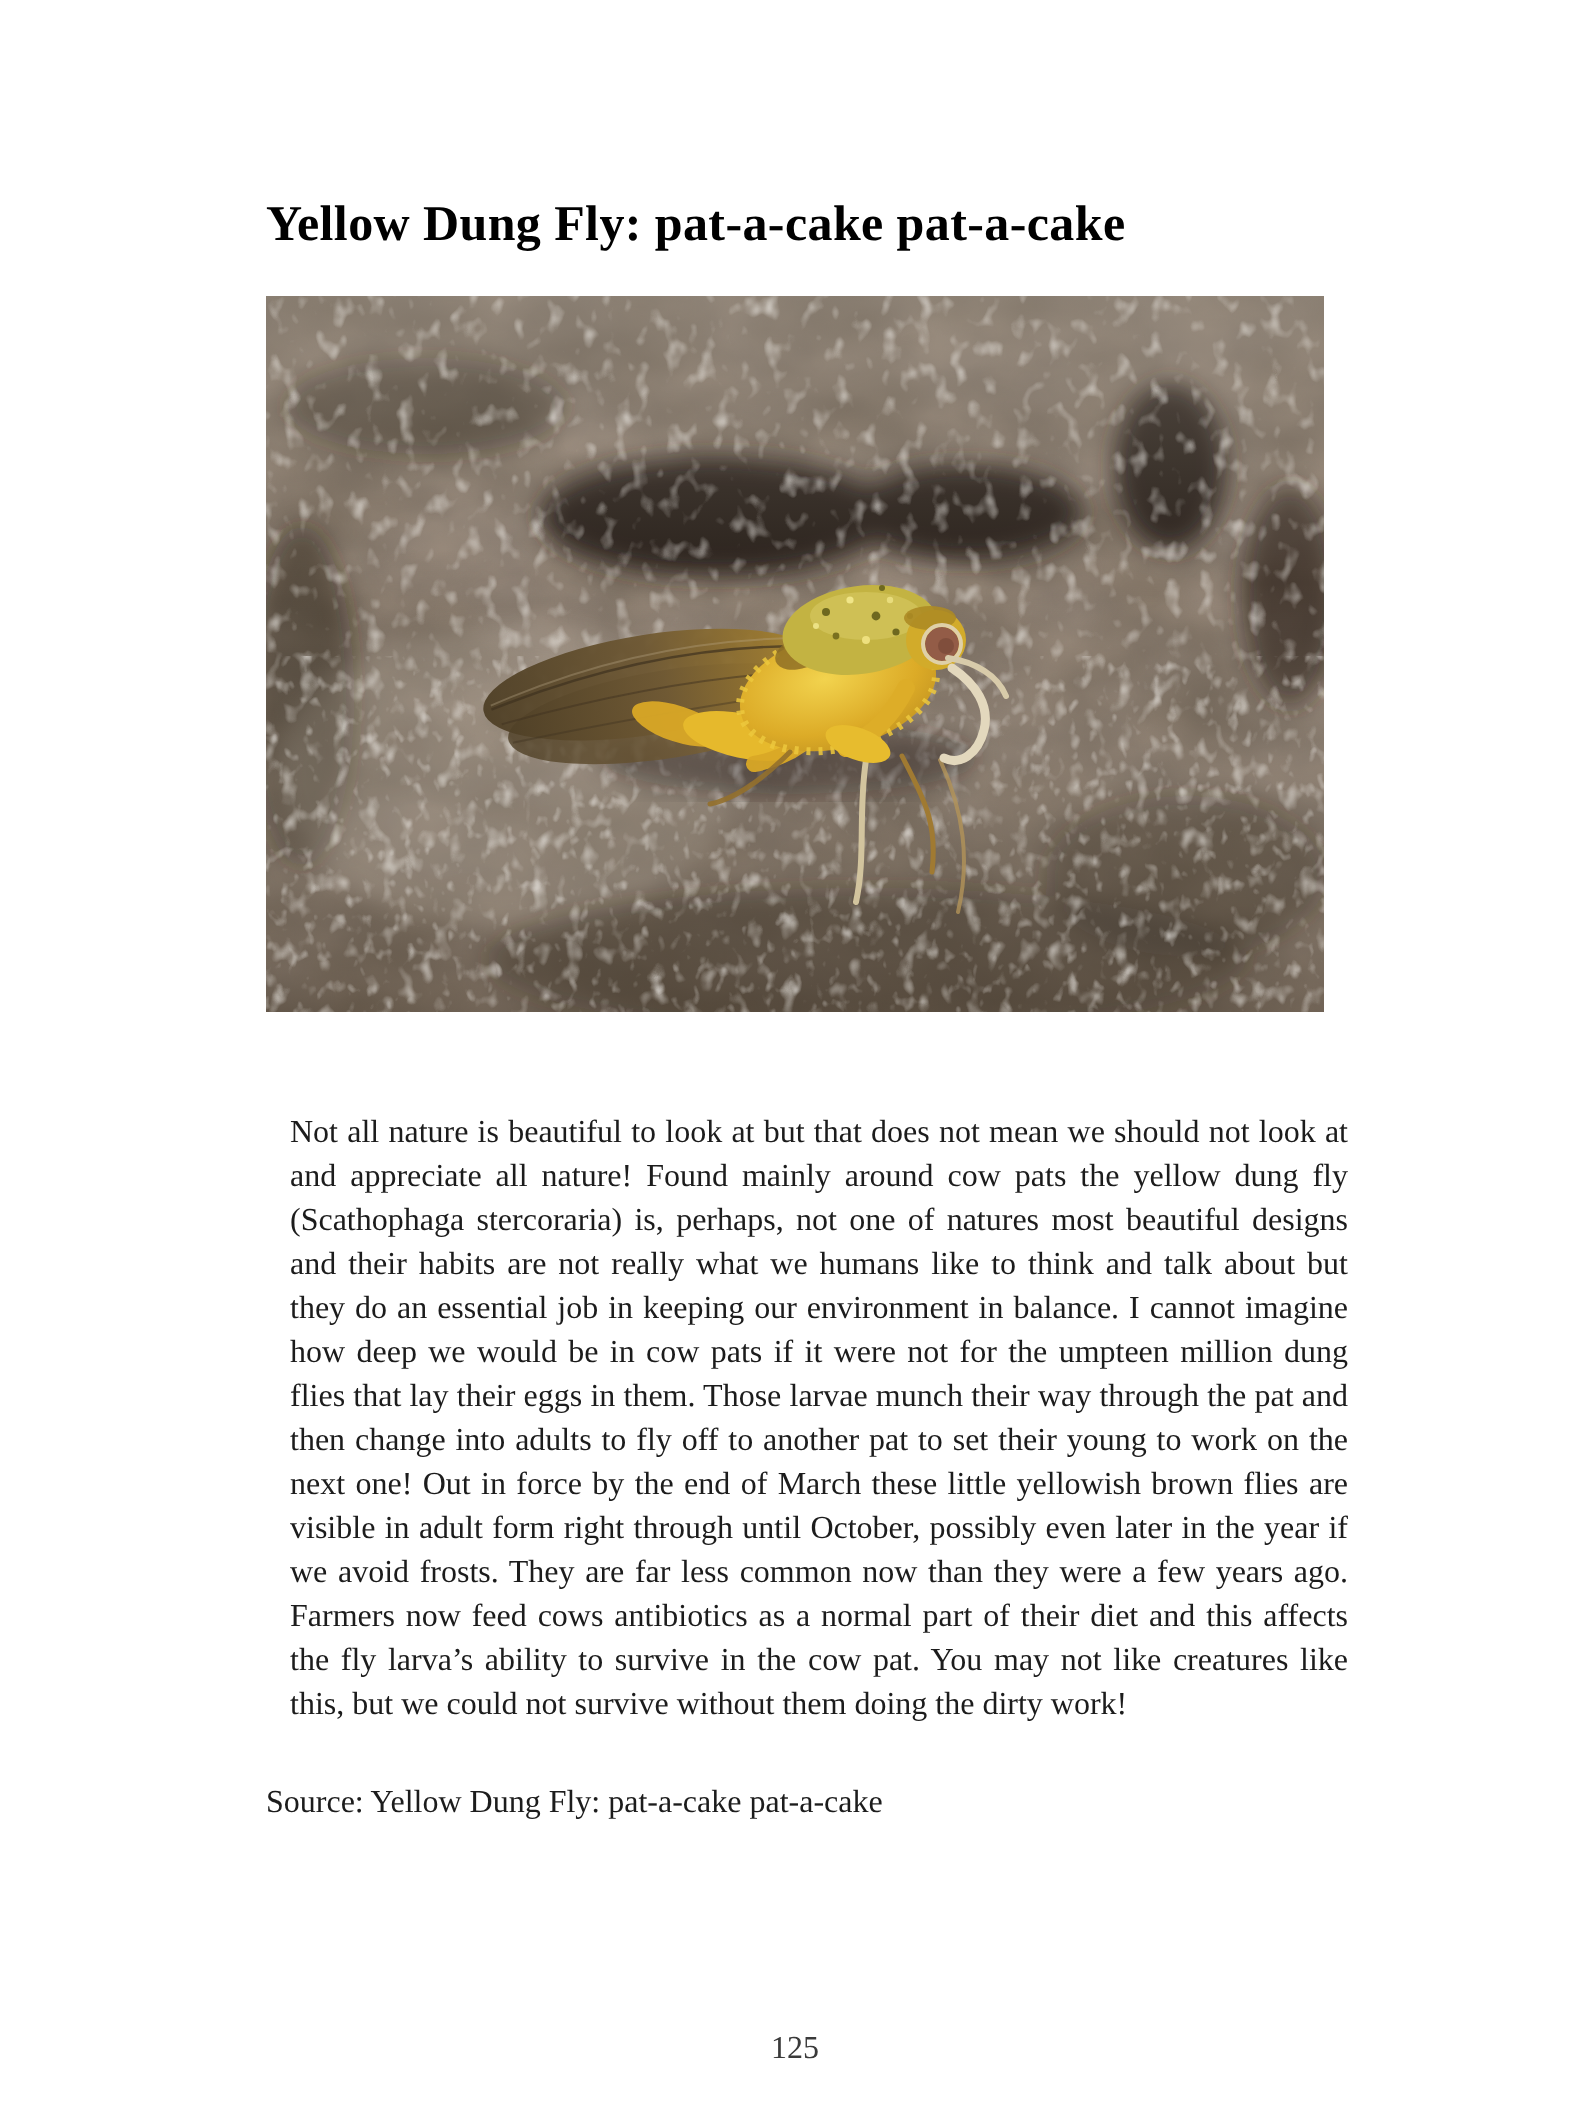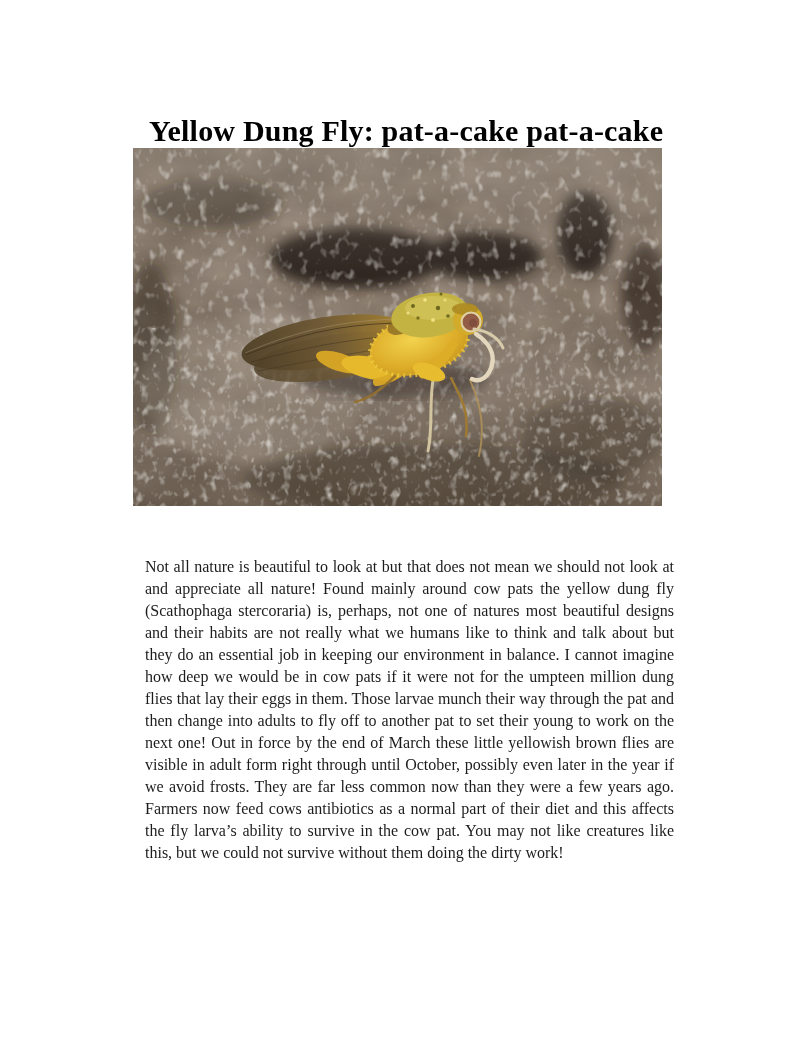--- a/index.html
+++ b/index.html
@@ -9,22 +9,22 @@
     height: 1063px;
     background: #ffffff;
     font-family: "Liberation Serif", serif;
     color: #1c1c1c;
     overflow: hidden;
   }
   .doc-title {
     position: absolute;
     left: 133px;
     top: 100px;
-    margin: 16px;
-    font-size: 30px;
+    margin: 0;
+    font-size: 25px;
     line-height: 1;
     font-weight: bold;
     color: #000000;
     white-space: nowrap;
     letter-spacing: 0.2px;
   }
   .photo {
     position: absolute;
     left: 133px;
     top: 148px;
@@ -189,15 +189,17 @@
         <path d="M341,181 C355,183 366,190 370,200" stroke="#d8cbaa" stroke-width="3"></path>
       </g>
 
       <path d="M320,196 C313,210 303,220 290,226" stroke="#ddad28" stroke-width="9" stroke-linecap="round" fill="none"></path>
       <ellipse cx="296" cy="224" rx="17" ry="8" fill="#e7bc2e" transform="rotate(20 296 224)"></ellipse>
     </g>
   </svg>
 
   <p class="body-text">Not all nature is beautiful to look at but that does not mean we should not look at and appreciate all nature! Found mainly around cow pats the yellow dung fly (Scathophaga stercoraria) is, perhaps, not one of natures most beautiful designs and their habits are not really what we humans like to think and talk about but they do an essential job in keeping our environment in balance. I cannot imagine how deep we would be in cow pats if it were not for the umpteen million dung flies that lay their eggs in them. Those larvae munch their way through the pat and then change into adults to fly off to another pat to set their young to work on the next one! Out in force by the end of March these little yellowish brown flies are visible in adult form right through until October, possibly even later in the year if we avoid frosts. They are far less common now than they were a few years ago. Farmers now feed cows antibiotics as a normal part of their diet and this affects the fly larva’s ability to survive in the cow pat. You may not like creatures like this, but we could not survive without them doing the dirty work!</p>
 
-
+  <p class="source-line">Source: Yellow Dung Fly: pat-a-cake pat-a-cake</p>
+
+  <p class="page-number">125</p>
 
 </div>
 
 </body></html>

